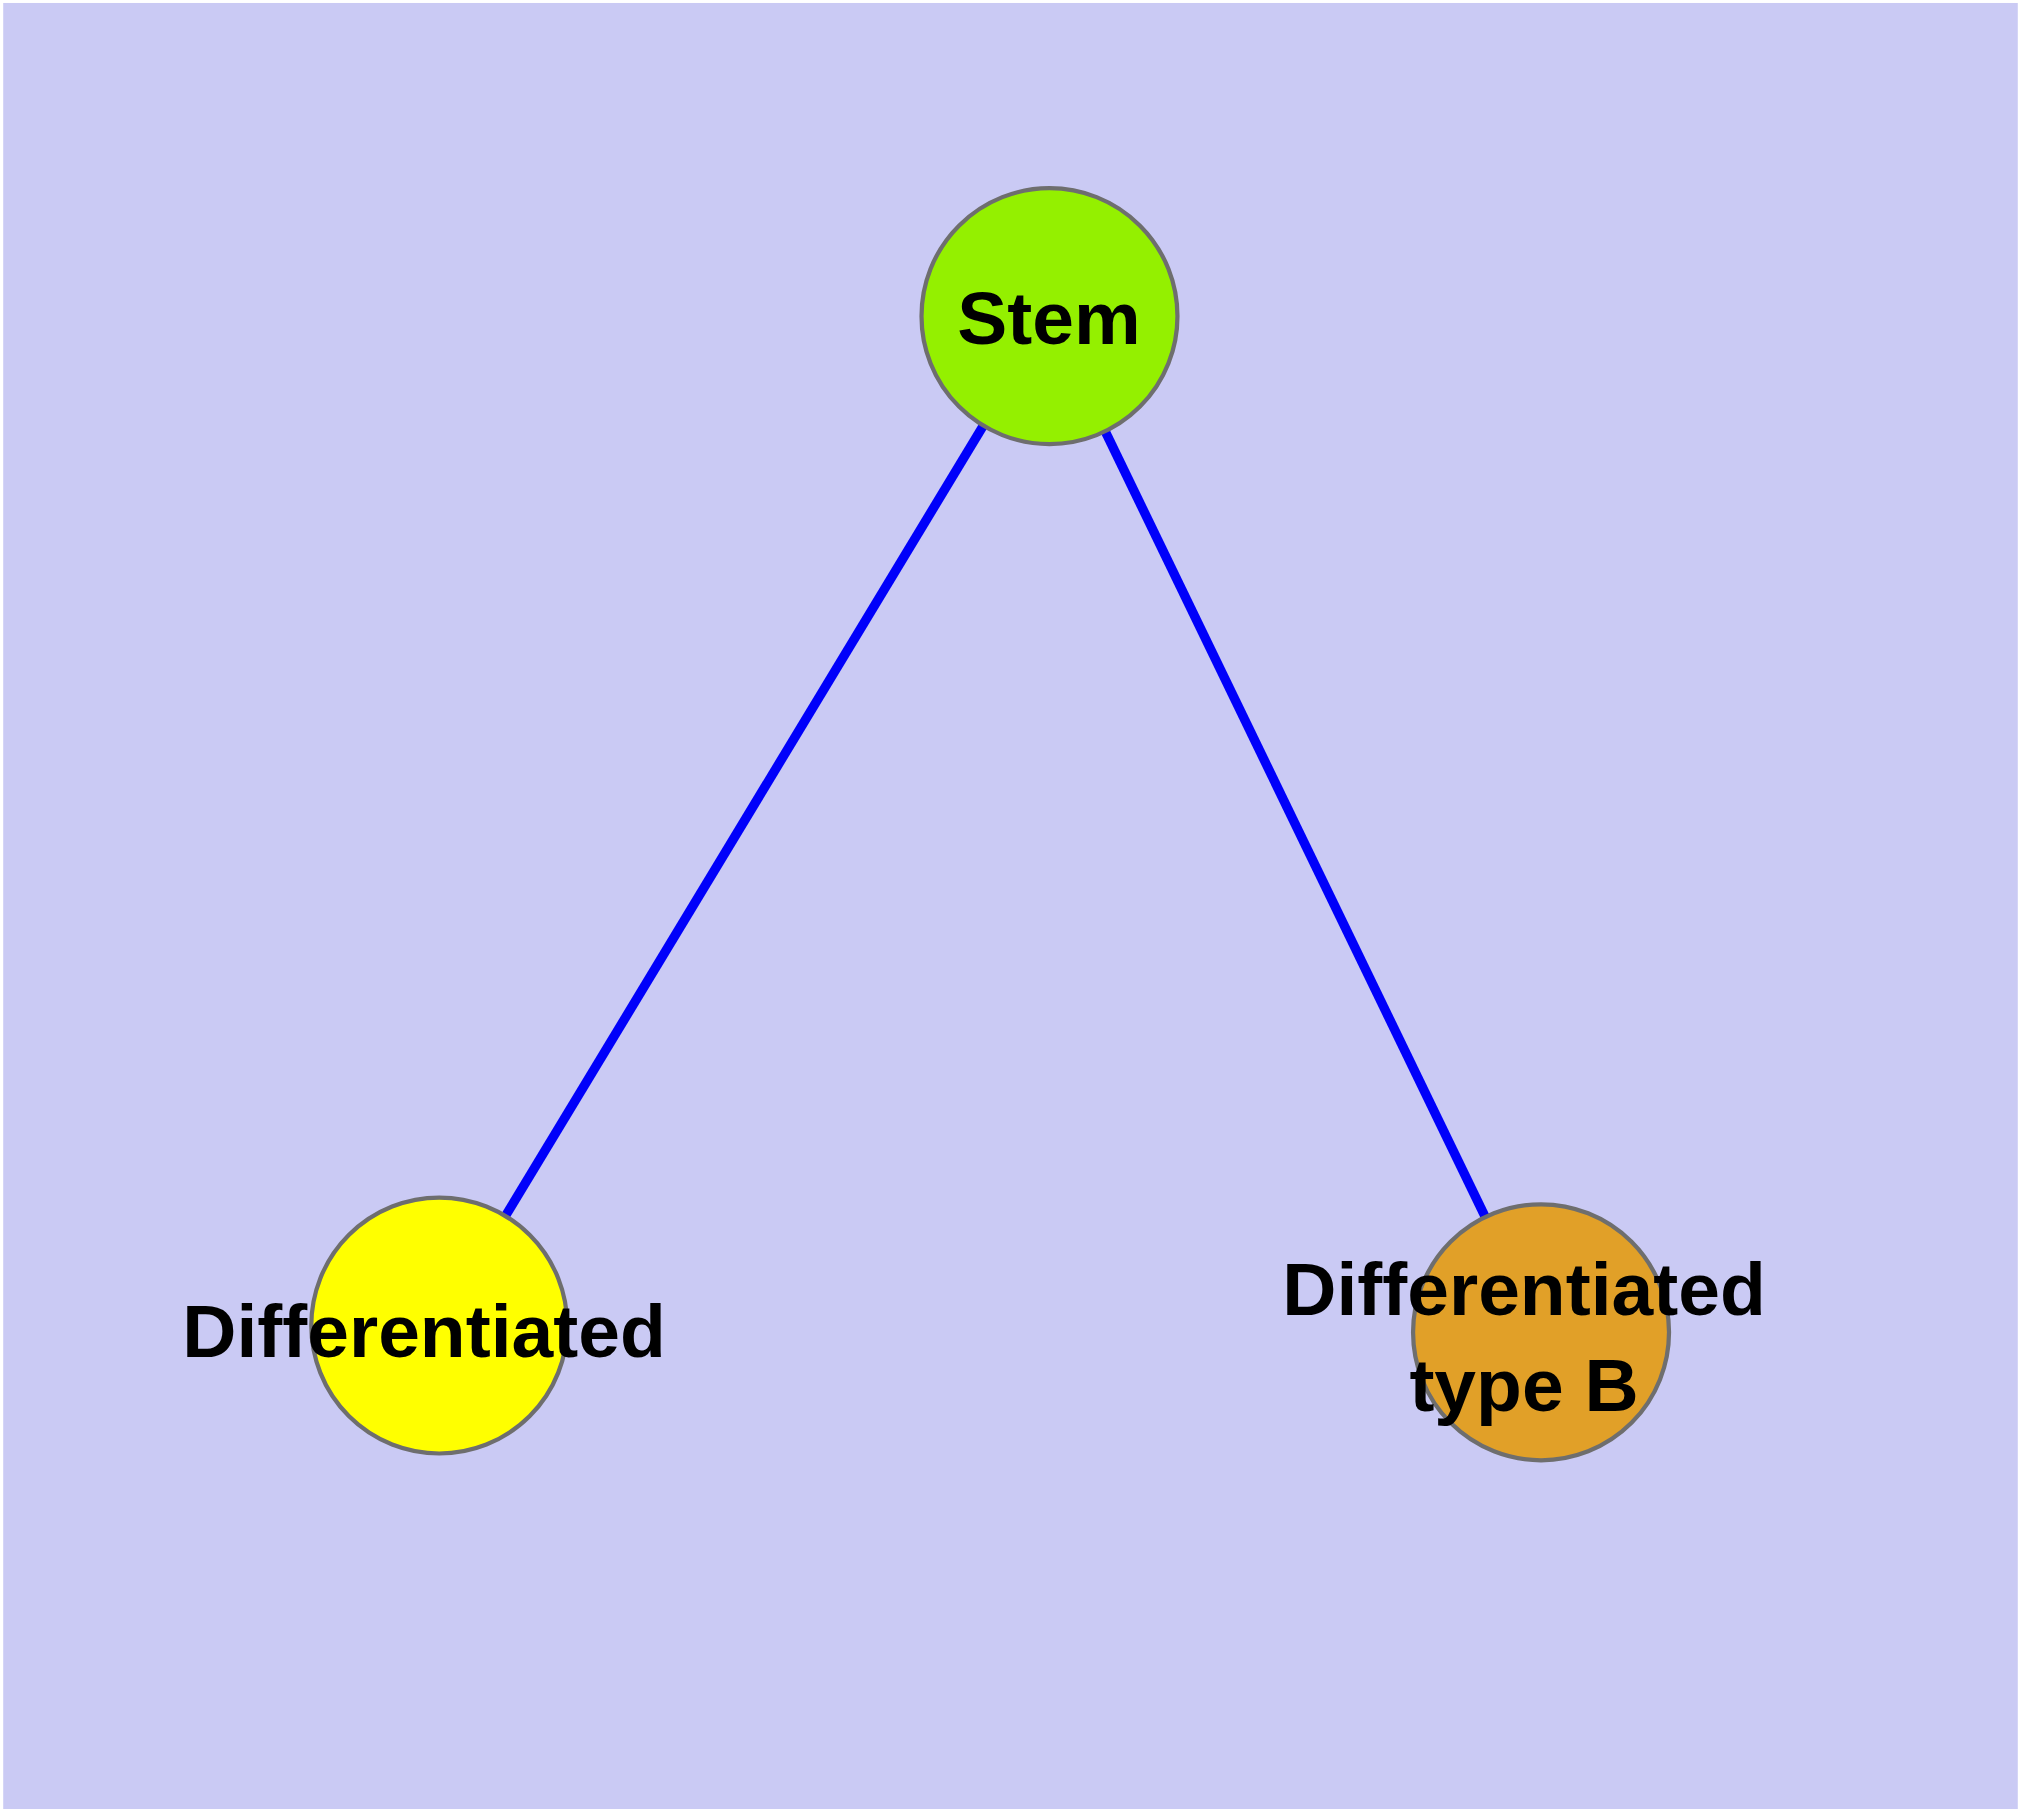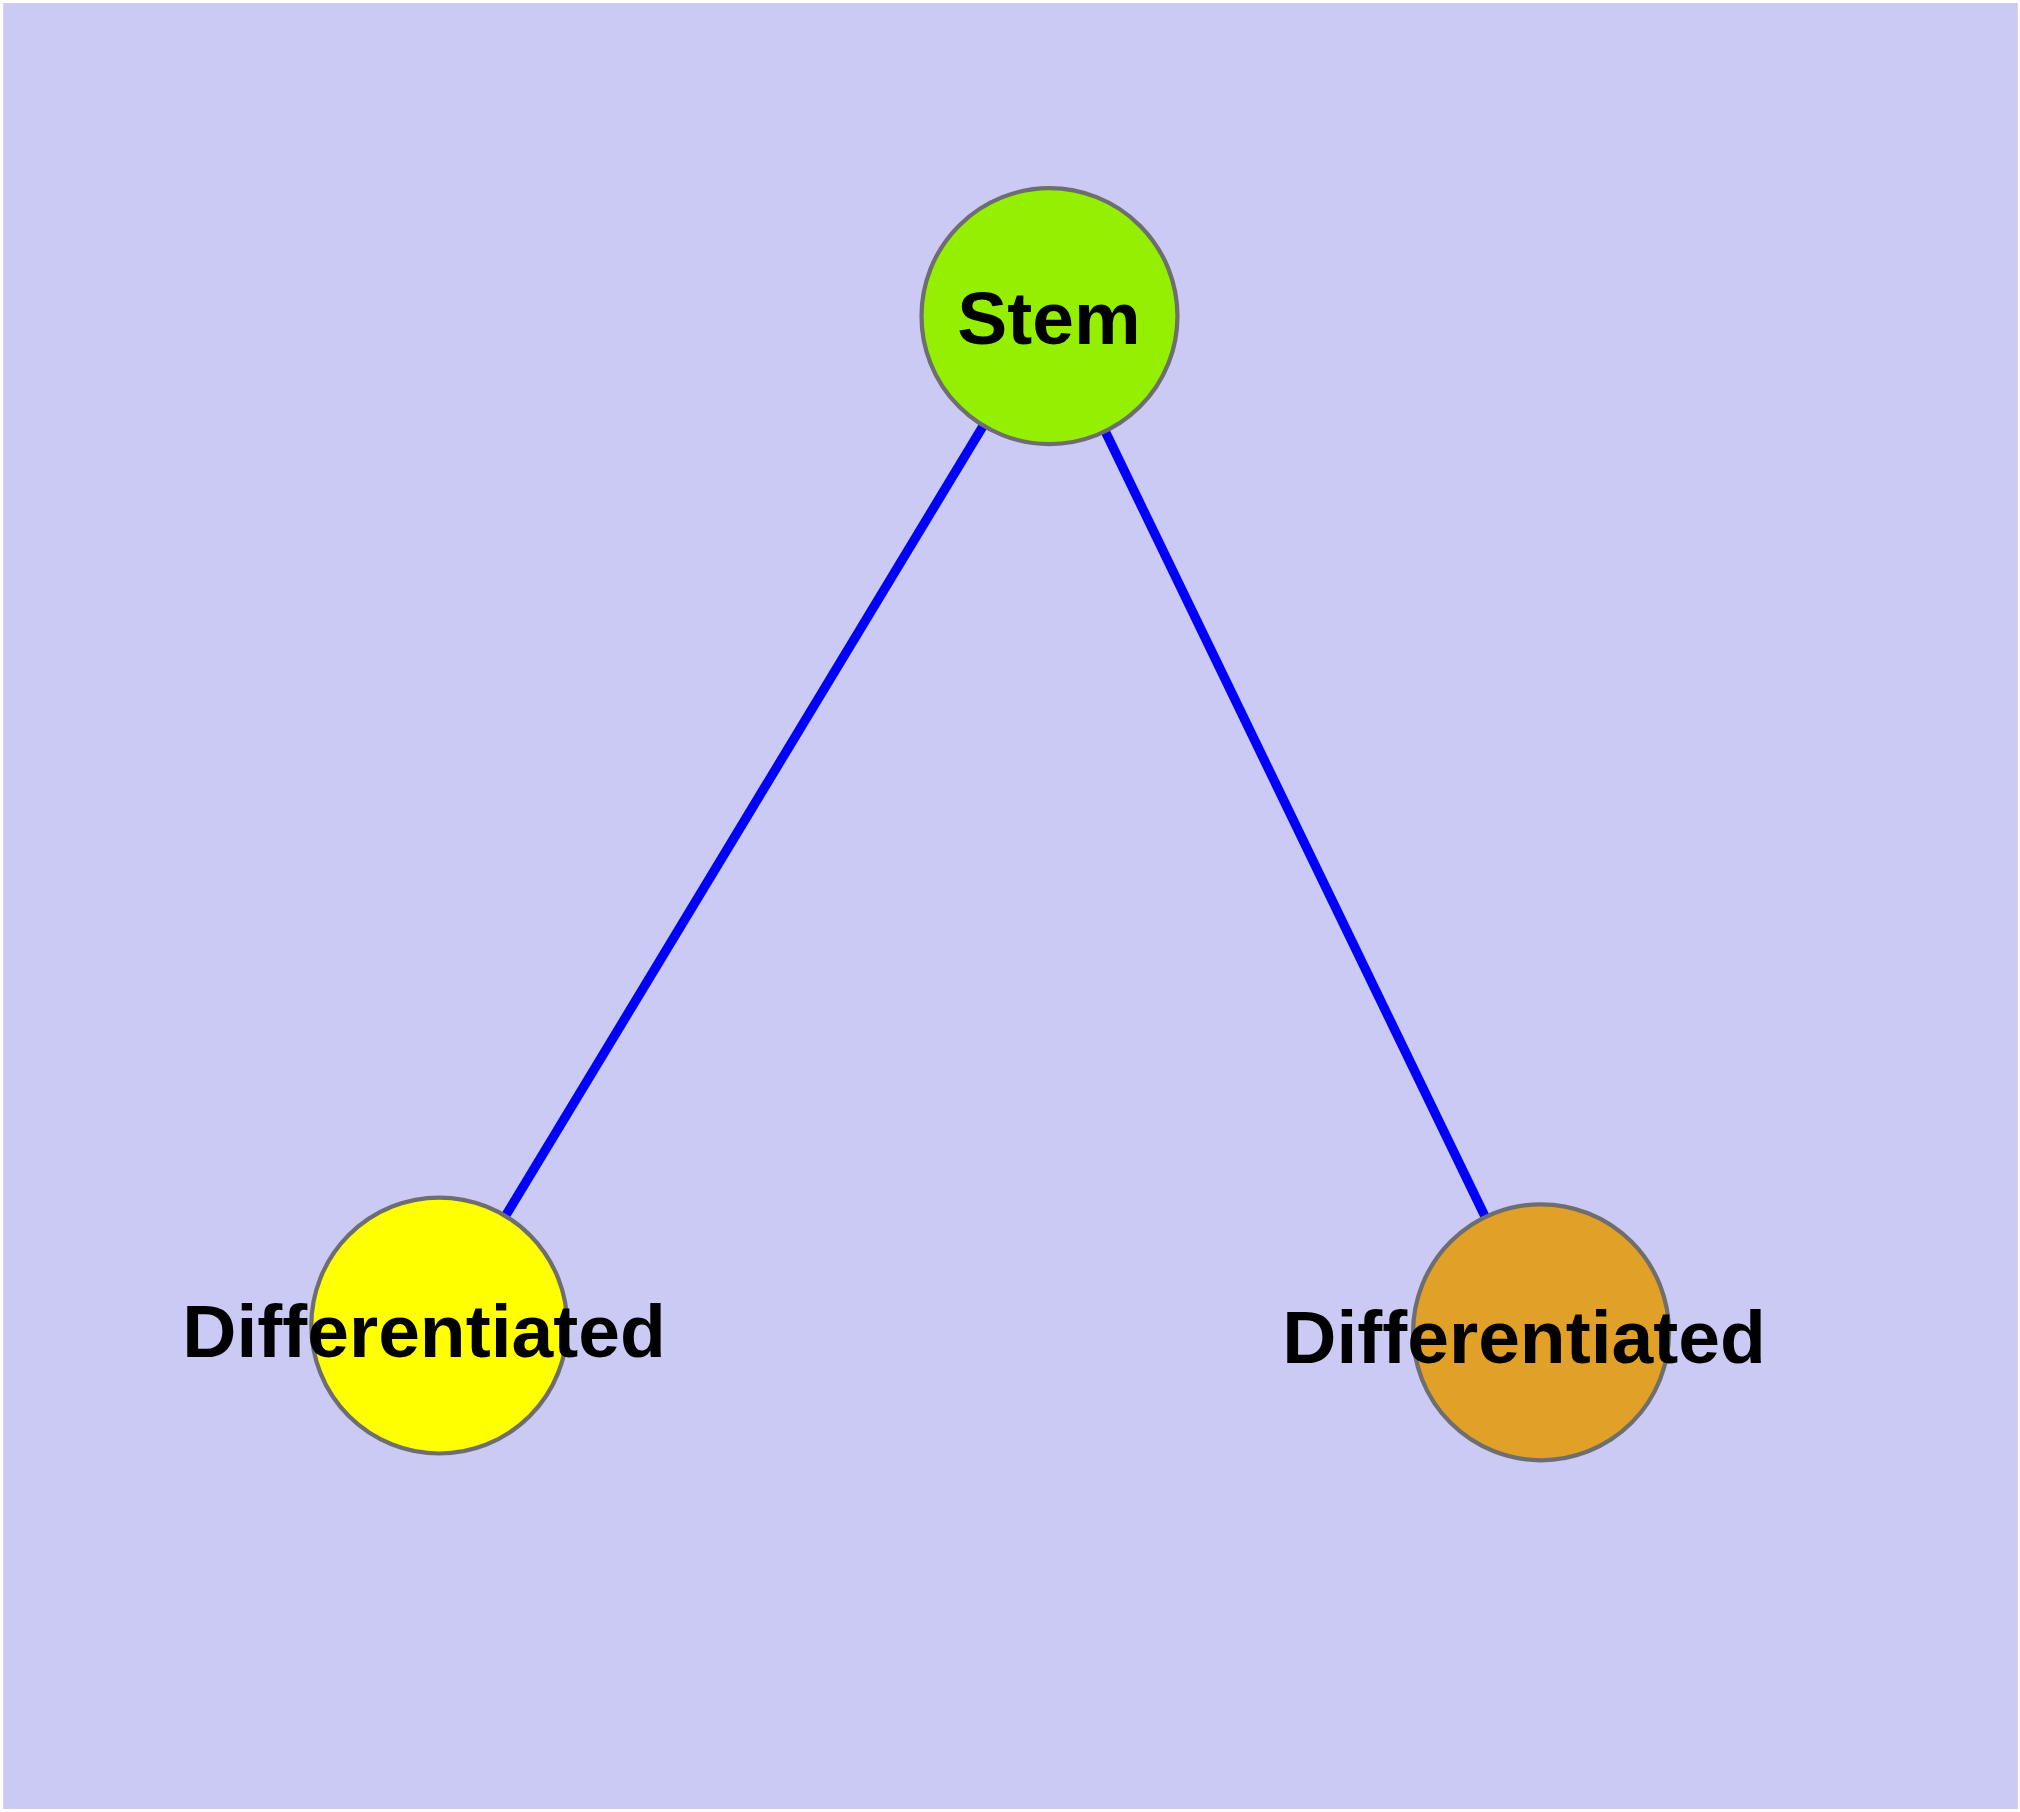--- a/index.html
+++ b/index.html
@@ -67,16 +67,17 @@
   </svg>
 
   <div class="node-label" style="left:1049px; top:318px;">Stem</div>
 
   <div class="node-label" style="left:424px; top:1331px;">
     <span class="label-line">Differentiated</span>
   </div>
 
   <div class="node-label" style="left:1524px; top:1337px;">
     <span class="label-line">Differentiated</span>
+    <span class="label-line">type B</span>
   </div>
 
 </div>
 
 
 </body></html>

